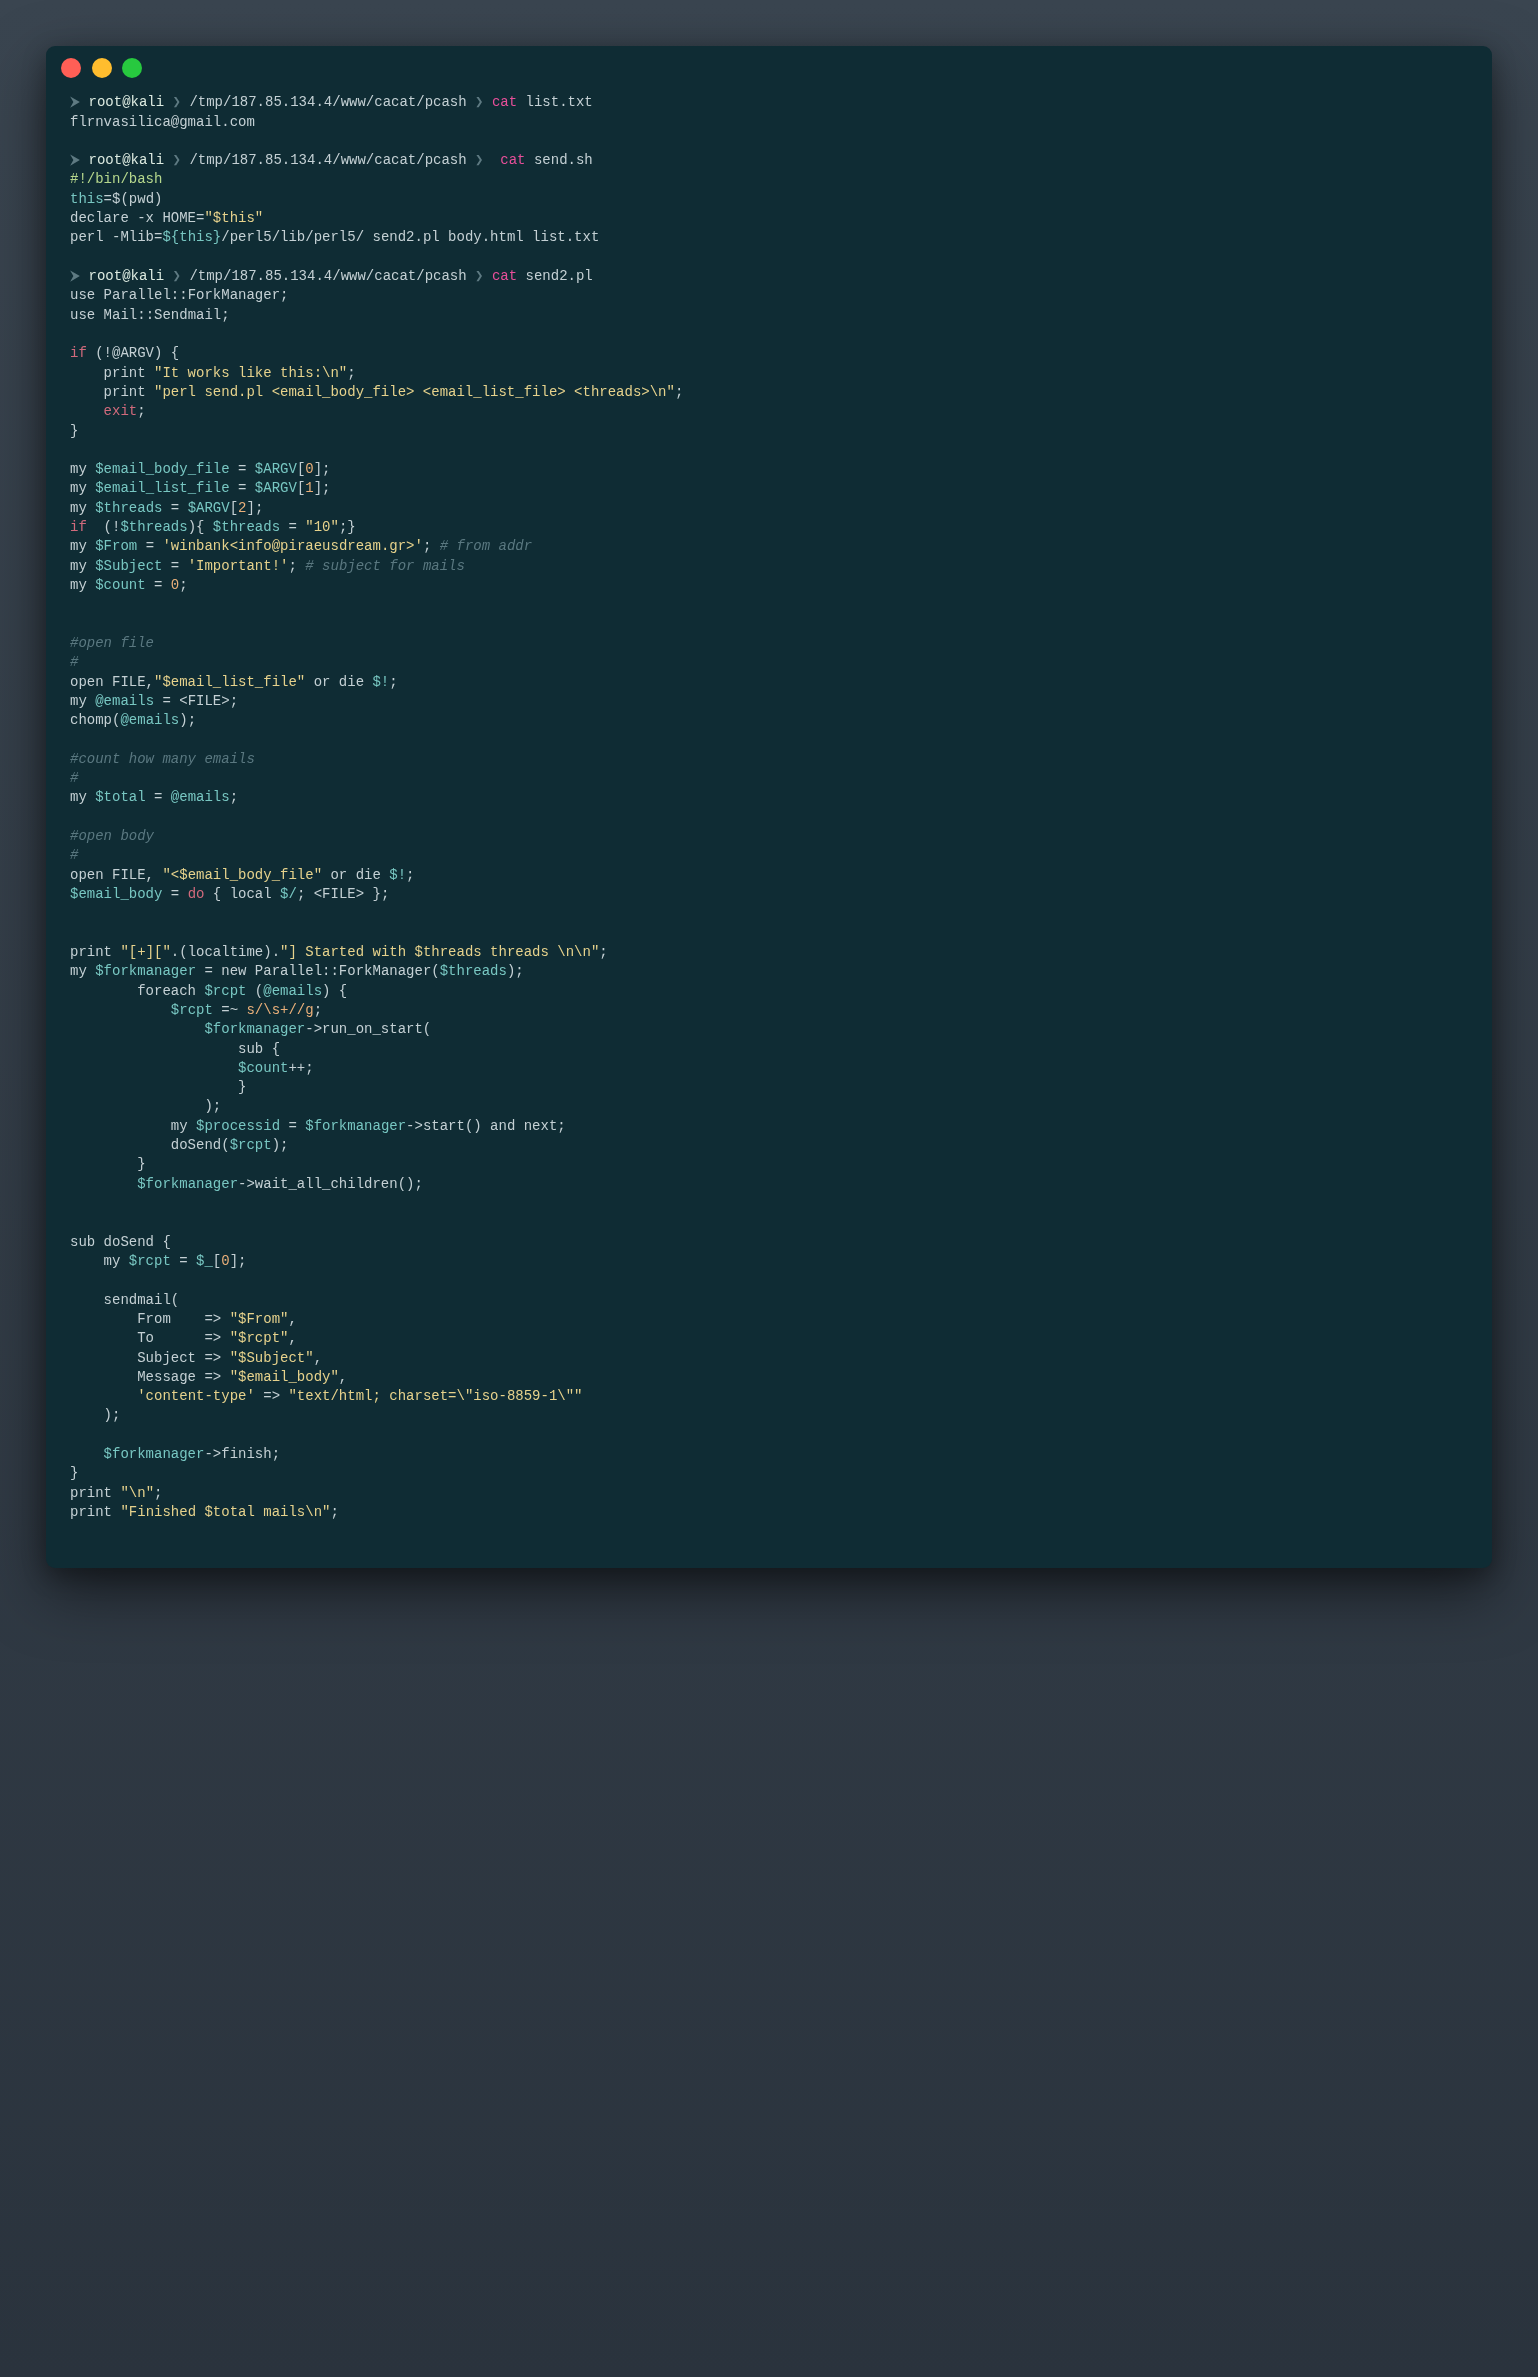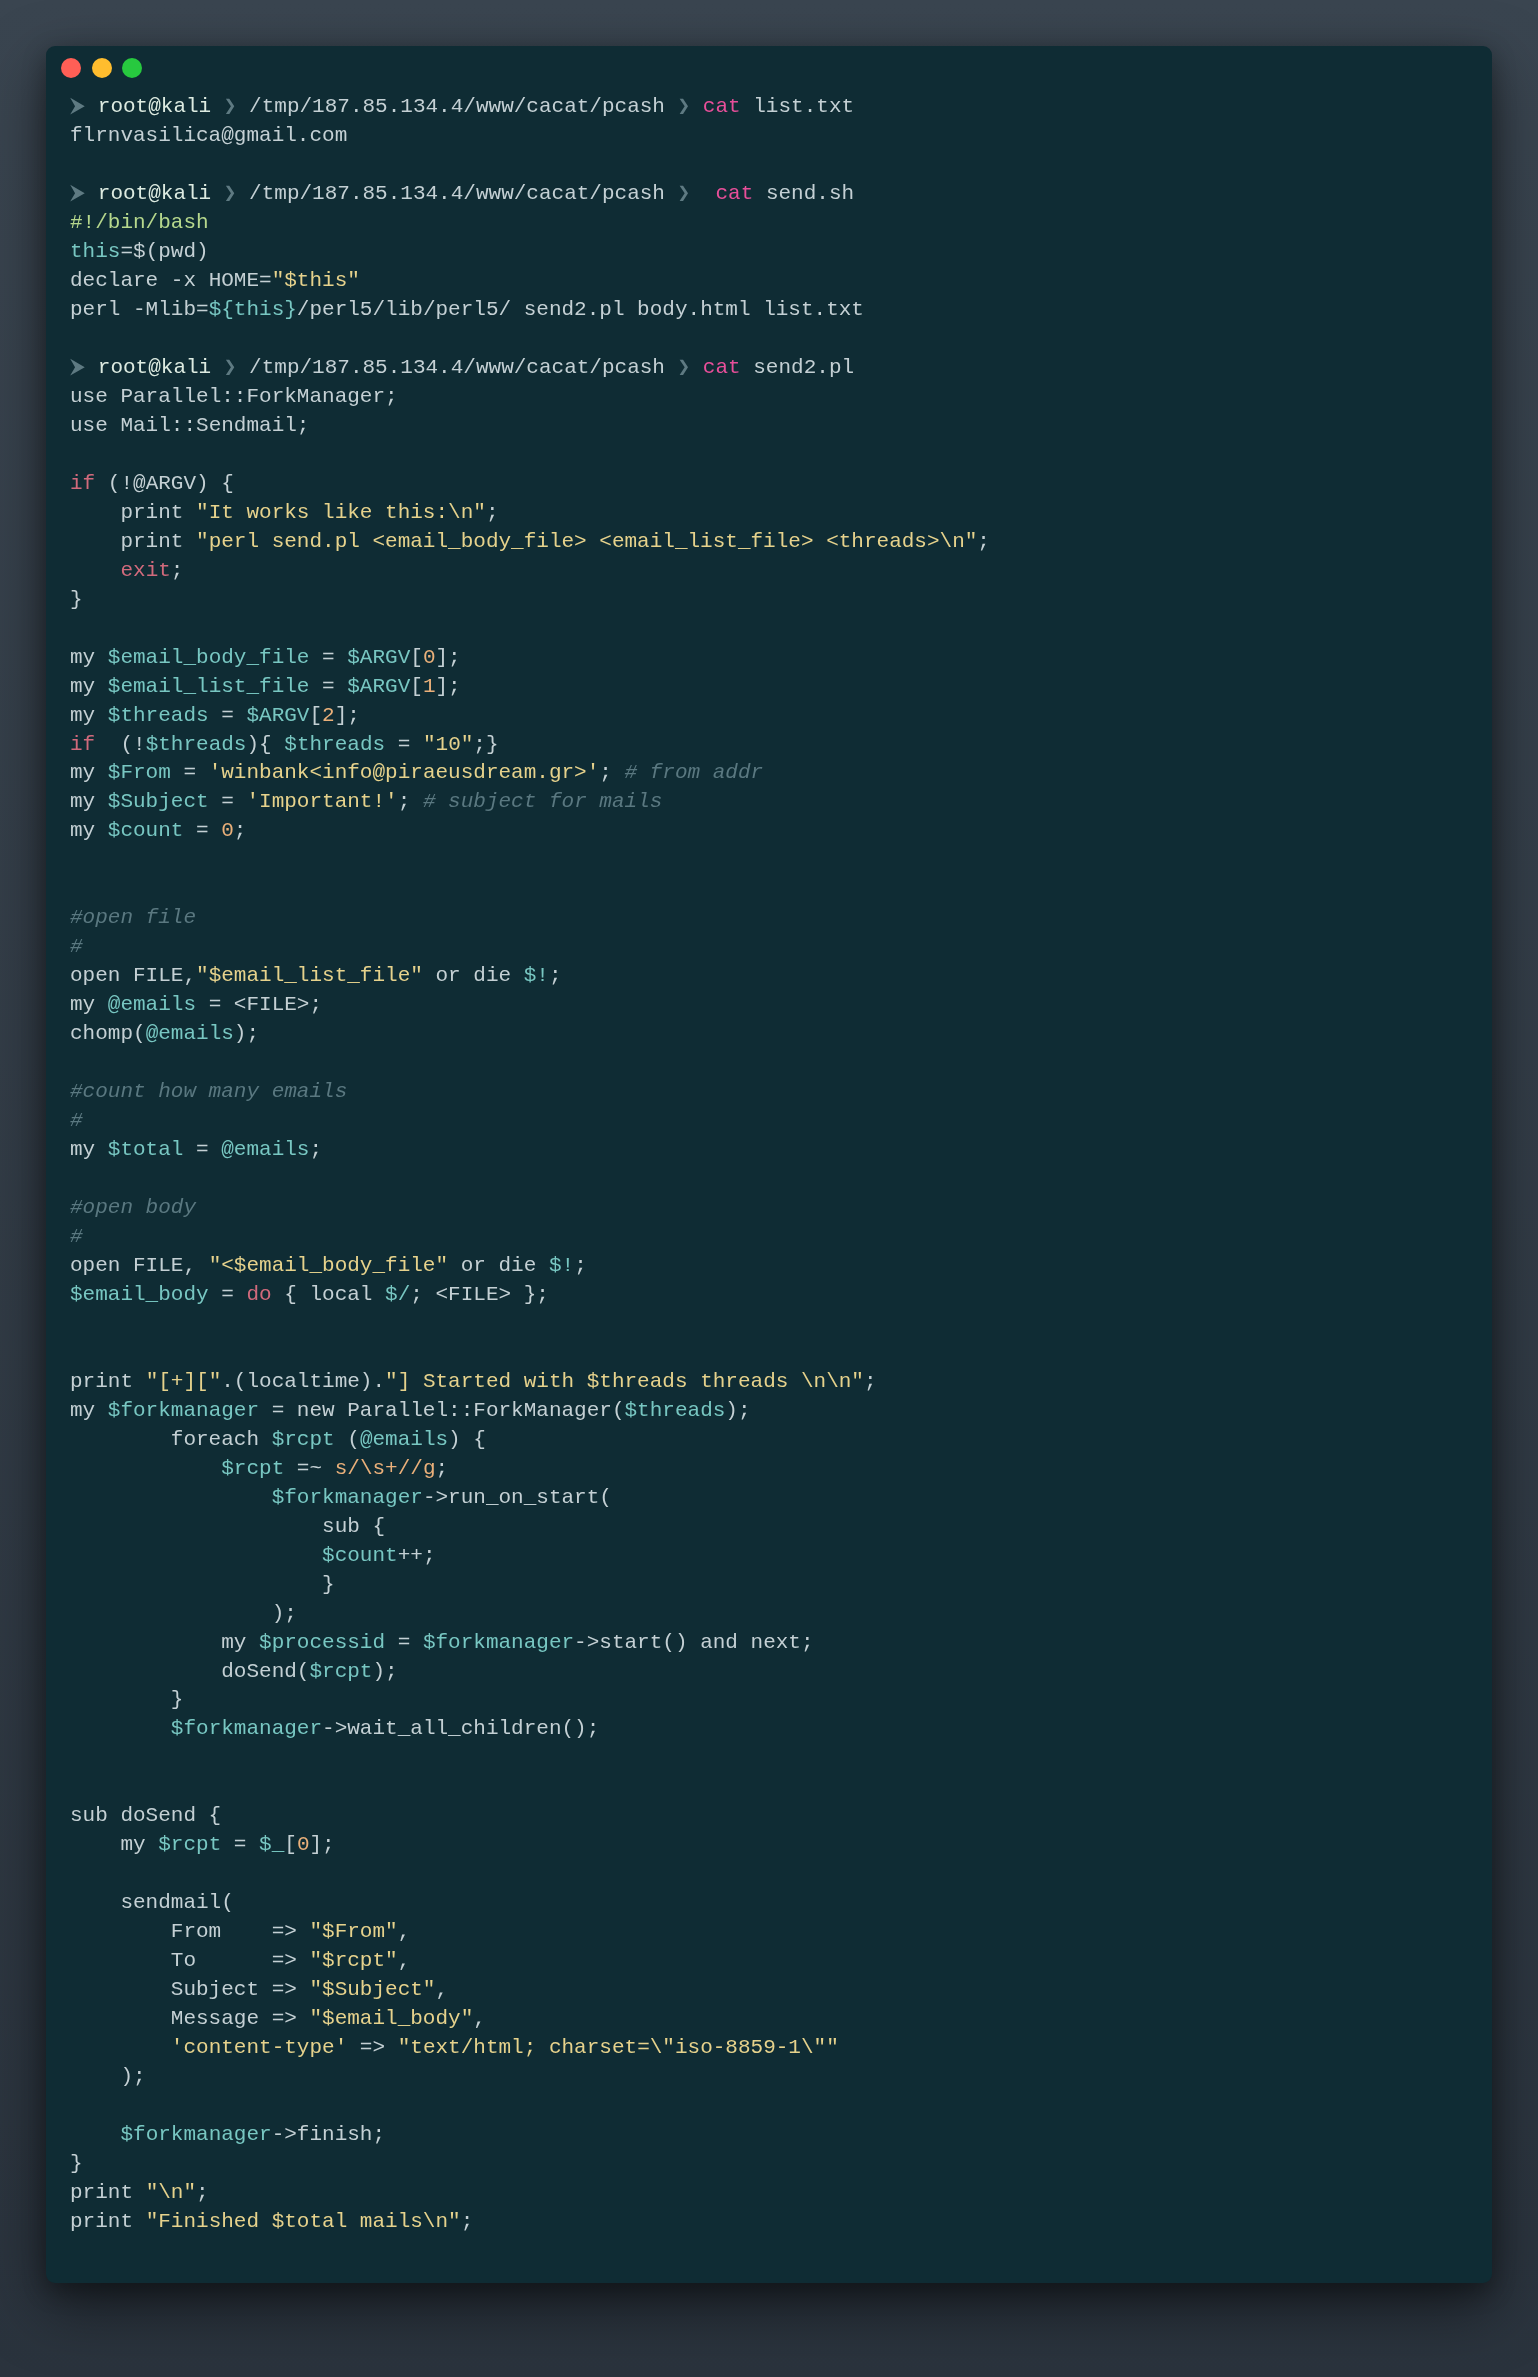--- a/index.html
+++ b/index.html
@@ -27,21 +27,21 @@
   .traffic-light {
     width: 20px;
     height: 20px;
     border-radius: 50%;
   }
   .red { background: #ff5f56; }
   .yellow { background: #ffbd2e; }
   .green { background: #27c93f; }
   .terminal {
     padding: 7.6px 24px 46px 24px;
-    font-size: 21px;
+    font-size: 14px;
     line-height: 1.38;
     white-space: pre;
     color: #c4d0d4;
     overflow-x: auto;
   }
   
   .prompt-sym { color: #5e7a82; }
   .prompt-user { color: #ddebe1; }
   .prompt-sep { color: #5e7a82; }
   .prompt-path { color: #c4d0d4; }

